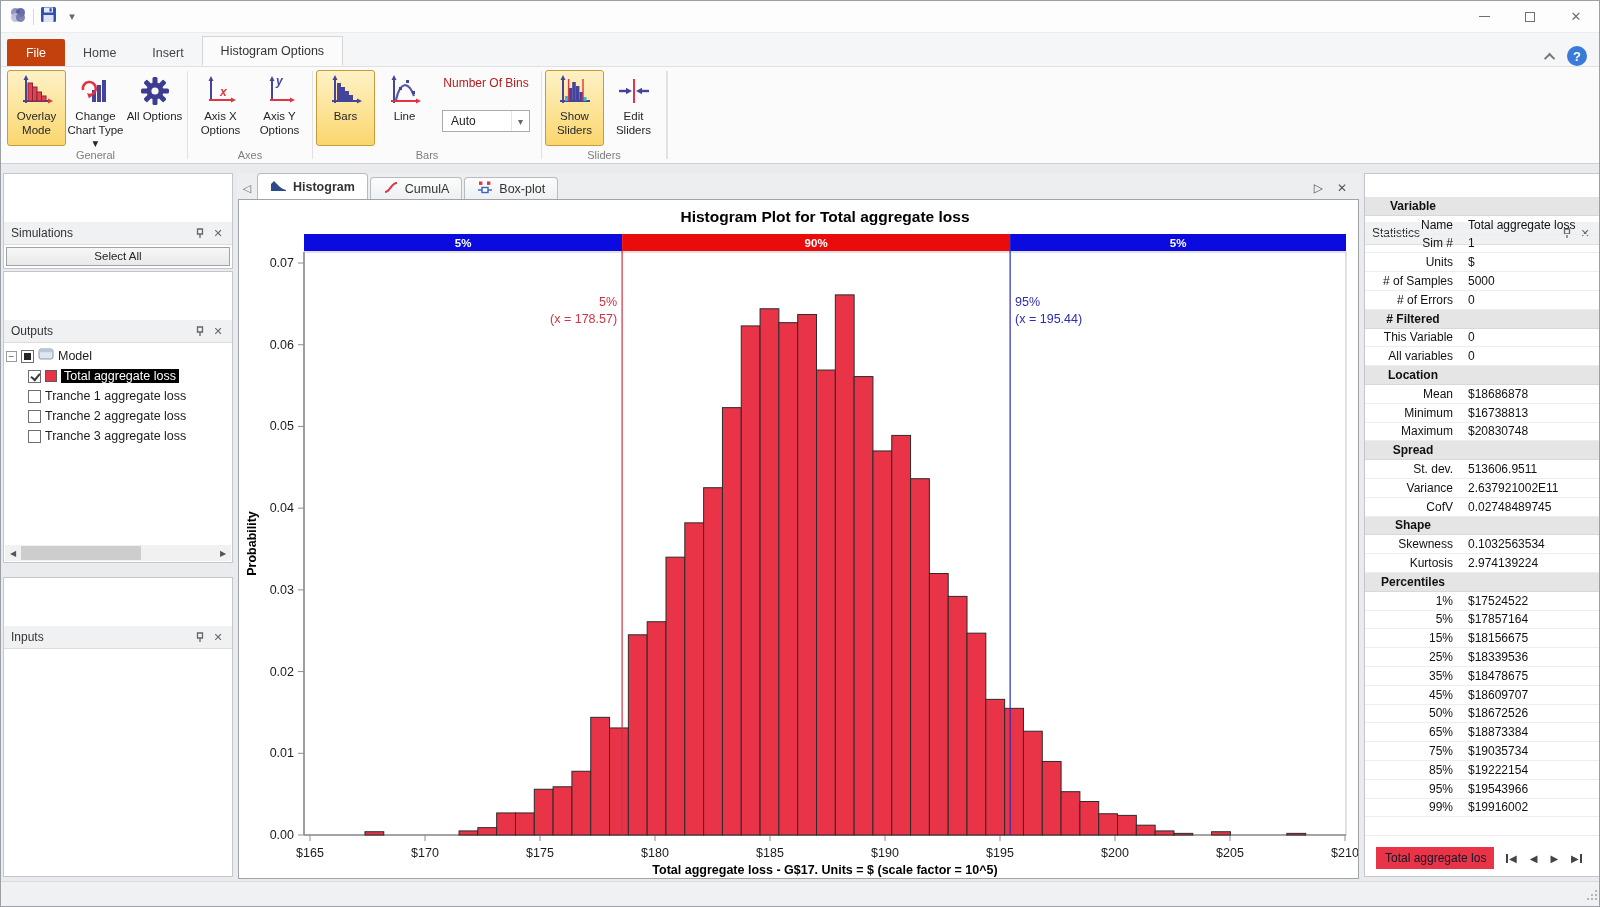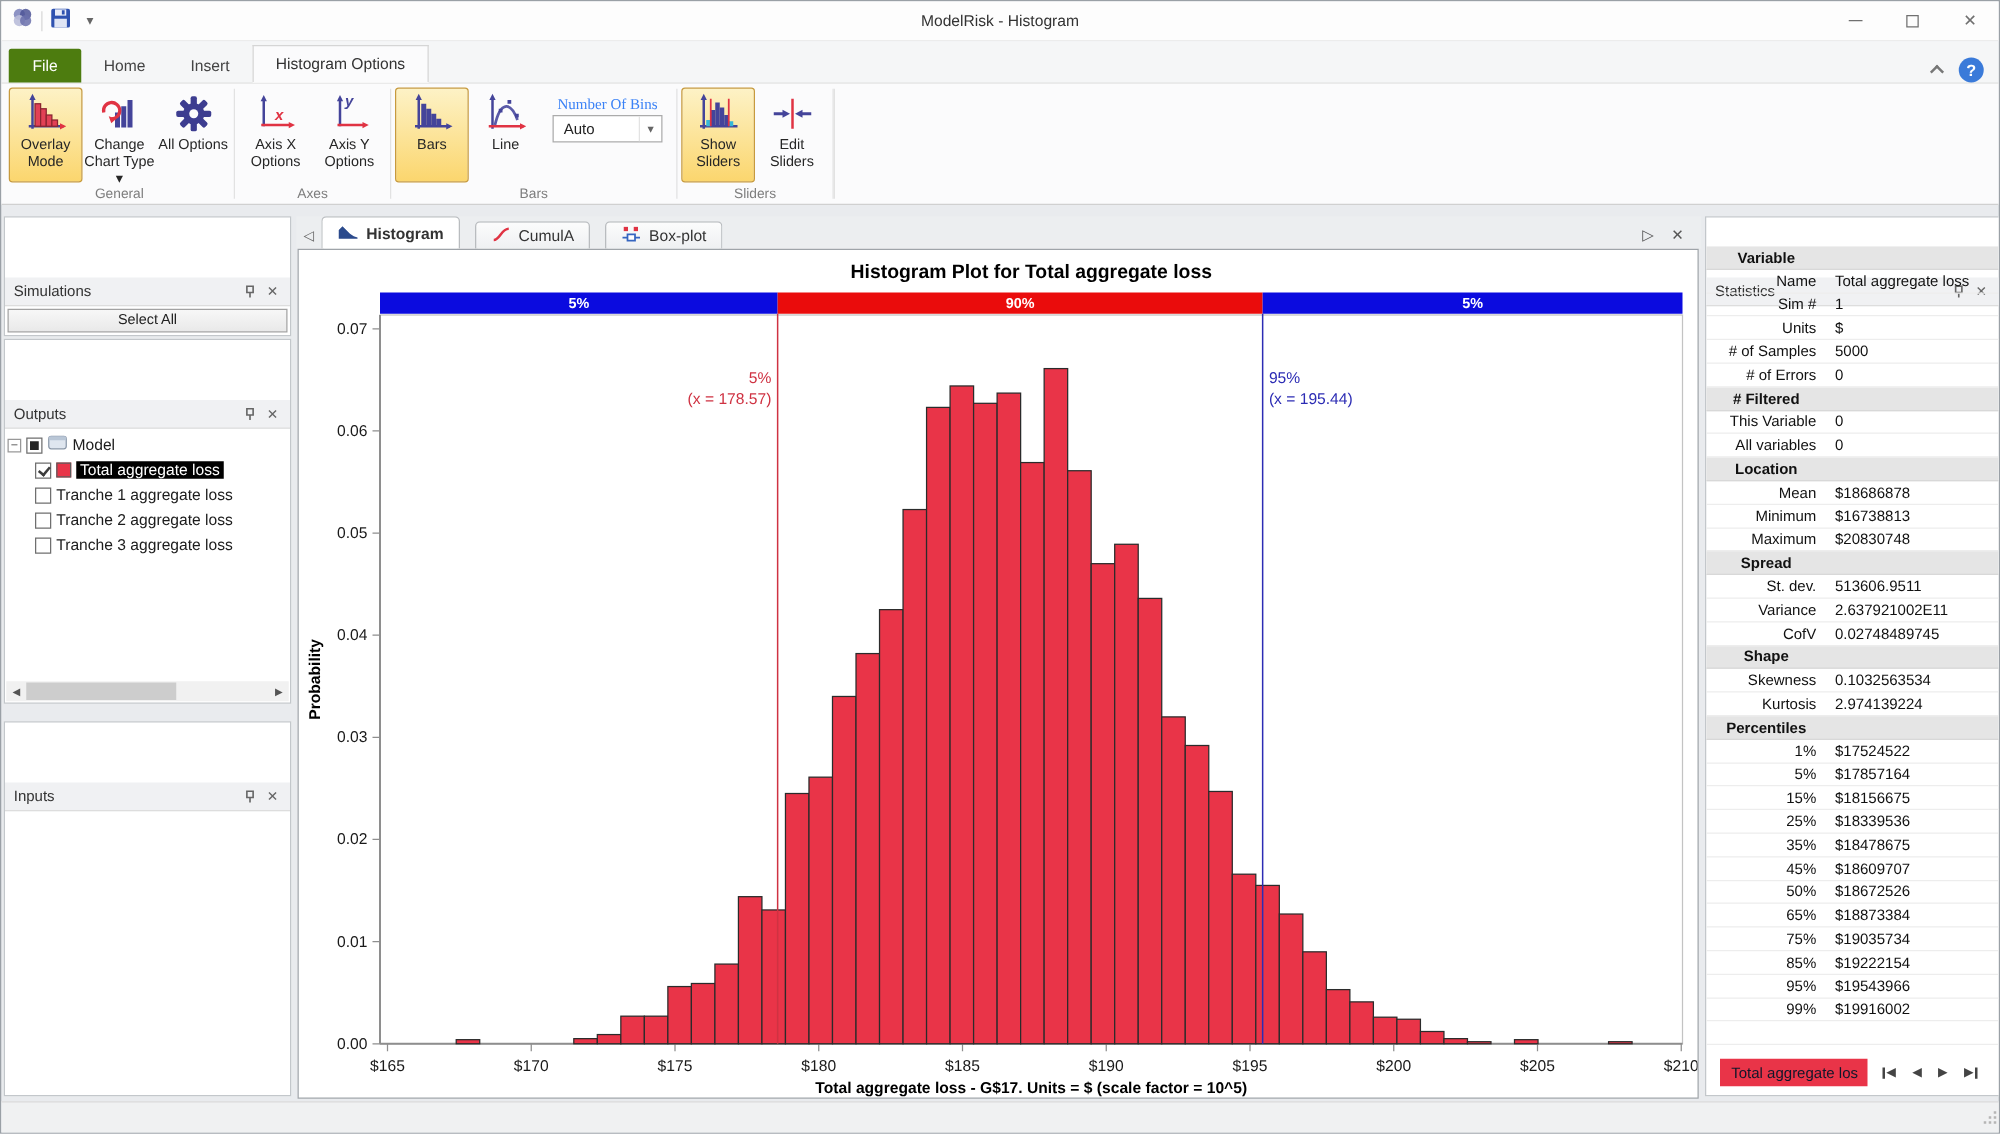--- a/index.html
+++ b/index.html
@@ -13,37 +13,37 @@
   .qat-sep { width:1px; height:16px; background:#d8d8d8; }
   .win-title { position:absolute; left:0; right:0; text-align:center; font-size:12.5px; color:#333; pointer-events:none; }
   .win-controls { margin-left:auto; display:flex; height:100%; }
   .win-btn { width:46px; height:100%; display:flex; align-items:center; justify-content:center; color:#707070; font-size:13px; }
   .glyph-min { width:11px; height:1px; background:#707070; display:inline-block; }
   .glyph-max { width:10px; height:10px; border:1px solid #707070; display:inline-block; }
 
   
   .ribbon-tabs { position:absolute; left:0; top:32px; width:100%; height:34px; background:#f5f6f7; border-bottom:1px solid #e0e0e0; display:flex; align-items:flex-end; padding-left:6px; }
   .rtab { height:27px; padding:0 18px; display:flex; align-items:center; font-size:12.5px; color:#444; }
-  .rtab.file { background:#4d7c0f; color:#fff; min-width:58px; justify-content:center; border-radius:2px 2px 0 0; }
+  .rtab.file { background:#c2410c; color:#fff; min-width:58px; justify-content:center; border-radius:2px 2px 0 0; }
   .rtab.active { background:#fbfbfc; border:1px solid #d5d5d5; border-bottom:1px solid #fbfbfc; height:30px; color:#333; }
   .ribbon-right { margin-left:auto; display:flex; align-items:center; gap:12px; padding-right:12px; }
   .chev-up { width:8px; height:8px; border-left:2px solid #777; border-top:2px solid #777; transform:rotate(45deg) translateY(2px); display:inline-block; }
   .help-btn { width:20px; height:20px; border-radius:50%; background:#3a7ad9; color:#fff; font-weight:bold; font-size:13px; display:flex; align-items:center; justify-content:center; }
 
   
   .ribbon-body { position:absolute; left:0; top:66px; width:100%; height:97px; background:#fbfbfc; border-bottom:1px solid #d0d0d0; display:flex; align-items:stretch; padding-left:3px; }
   .rgroup { position:relative; display:flex; align-items:flex-start; padding:3px 3px 16px 3px; }
   .glabel { position:absolute; left:0; right:0; bottom:2px; text-align:center; font-size:11px; color:#7d7d7d; }
   .gsep { width:1px; background:#e2e2e2; margin:4px 0; }
   .rbtn { width:59px; min-height:76px; border:1px solid transparent; border-radius:3px; display:flex; flex-direction:column; align-items:center; padding-top:3px; font-size:11.5px; color:#262626; text-align:center; cursor:default; }
   .rbtn.on { background:linear-gradient(#fdf2c6,#fbd univers66e); background:linear-gradient(#fdf2c6,#fbd66e); border-color:#c79a3d; }
   .rbtn .lbl { margin-top:2px; line-height:1.18; }
   .rbtn svg { display:block; }
   .bins-col { display:flex; flex-direction:column; align-items:center; padding:6px 8px 0 8px; }
-  .bins-label { font-size:12px; color:#3b82f6; margin-bottom:1px;font-family:Liberation Serif, serif; }
+  .bins-label { font-size:12px; color:#b91c1c; margin-bottom:20px; }
   .combo { width:88px; height:22px; border:1px solid #ababab; background:#fff; display:flex; align-items:center; }
   .combo .val { flex:1; font-size:12px; padding-left:8px; color:#222; }
   .combo .btn { width:18px; height:100%; display:flex; align-items:center; justify-content:center; color:#666; font-size:10px; border-left:1px solid #e3e3e3; }
 
   
   .panel { position:absolute; background:#fff; border:1px solid #c3c7cb; }
   .panel-header { height:23px; background:#f0f1f3; border-bottom:1px solid #ddd; display:flex; align-items:center; padding:0 5px 0 7px; font-size:12px; color:#333;margin-top:48px; }
   .panel-header .sp { flex:1; }
   .ph-btn { width:18px; height:18px; display:flex; align-items:center; justify-content:center; color:#666; font-size:11px; }
   .select-all { margin:2px; height:19px; border:1px solid #a2a2a2; background:linear-gradient(#f7f7f7,#e9e9e9); font-size:11.5px; text-align:center; line-height:17px; color:#222; }
@@ -57,21 +57,21 @@
   .swatch { width:12px; height:12px; border:1px solid #5c5c5c; flex:none; }
   .sel-label { background:#000000; color:#fff; padding:0 3px; }
   .hscroll { position:absolute; left:1px; right:1px; bottom:1px; height:16px; background:#f1f1f1; display:flex; align-items:center; }
   .hscroll .arr { width:16px; text-align:center; font-size:8px; color:#555; }
   .hscroll .track { flex:1; height:100%; position:relative; }
   .hscroll .thumb { position:absolute; left:0; top:1px; bottom:1px; width:62%; background:#cdcdcd; }
 
   
   .chart-tabstrip { position:absolute; left:236px; top:172px; width:1124px; height:26px; background:#eceef0; display:flex; align-items:flex-end; }
   .strip-nav { width:20px; height:22px; display:flex; align-items:center; justify-content:center; color:#666; font-size:11px; }
-  .ctab { display:flex; align-items:center; gap:6px; padding:0 12px; height:22px; border:1px solid #b9bcbf; border-bottom:none; border-radius:4px 4px 0 0; background:linear-gradient(#fcfcfc,#eef0f2); font-size:12.5px; color:#333; margin-right:12px; }
+  .ctab { display:flex; align-items:center; gap:6px; padding:0 12px; height:22px; border:1px solid #b9bcbf; border-bottom:none; border-radius:4px 4px 0 0; background:linear-gradient(#fcfcfc,#eef0f2); font-size:12.5px; color:#333; margin-right:2px; }
   .ctab.active { background:#fff; height:26px; font-weight:bold; }
   .strip-right { margin-left:auto; display:flex; gap:14px; padding-right:14px; padding-bottom:4px; color:#555; font-size:12px; }
 
   
   .chart-canvas { position:absolute; left:237px; top:198px; width:1121px; height:680px; background:#fff; border:1px solid #9fa4a9; }
   svg text { font-family:"Liberation Sans", sans-serif; }
 
   
   .stats-panel { position:absolute; left:1363px; top:172px; width:236px; height:704px; background:#fff; border:1px solid #c3c7cb; }
   .stats-table { position:absolute; left:0; right:0; top:23px; bottom:36px; overflow:hidden; }
@@ -109,21 +109,20 @@
       <span>
         <svg width="17" height="17" viewBox="0 0 17 17">
             <rect x="1" y="1" width="15" height="15" rx="1.5" fill="#2f52b0"></rect>
             <rect x="4" y="1.5" width="9" height="5" fill="#e8ecf8"></rect>
             <rect x="9.5" y="2.2" width="2.2" height="3.4" fill="#2f52b0"></rect>
             <rect x="3.5" y="9" width="10" height="7" fill="#dfe5f5"></rect>
           </svg>
       </span>
       <span class="ph-btn">▾</span>
     </div>
-    <div class="win-title">ModelRisk - Histogram</div>
     <div class="win-controls">
       <div class="win-btn">
           <span class="glyph-min"></span>
         </div>
       <div class="win-btn">
           <span class="glyph-max"></span>
         </div>
       <div class="win-btn">
           <span>✕</span>
         </div>

